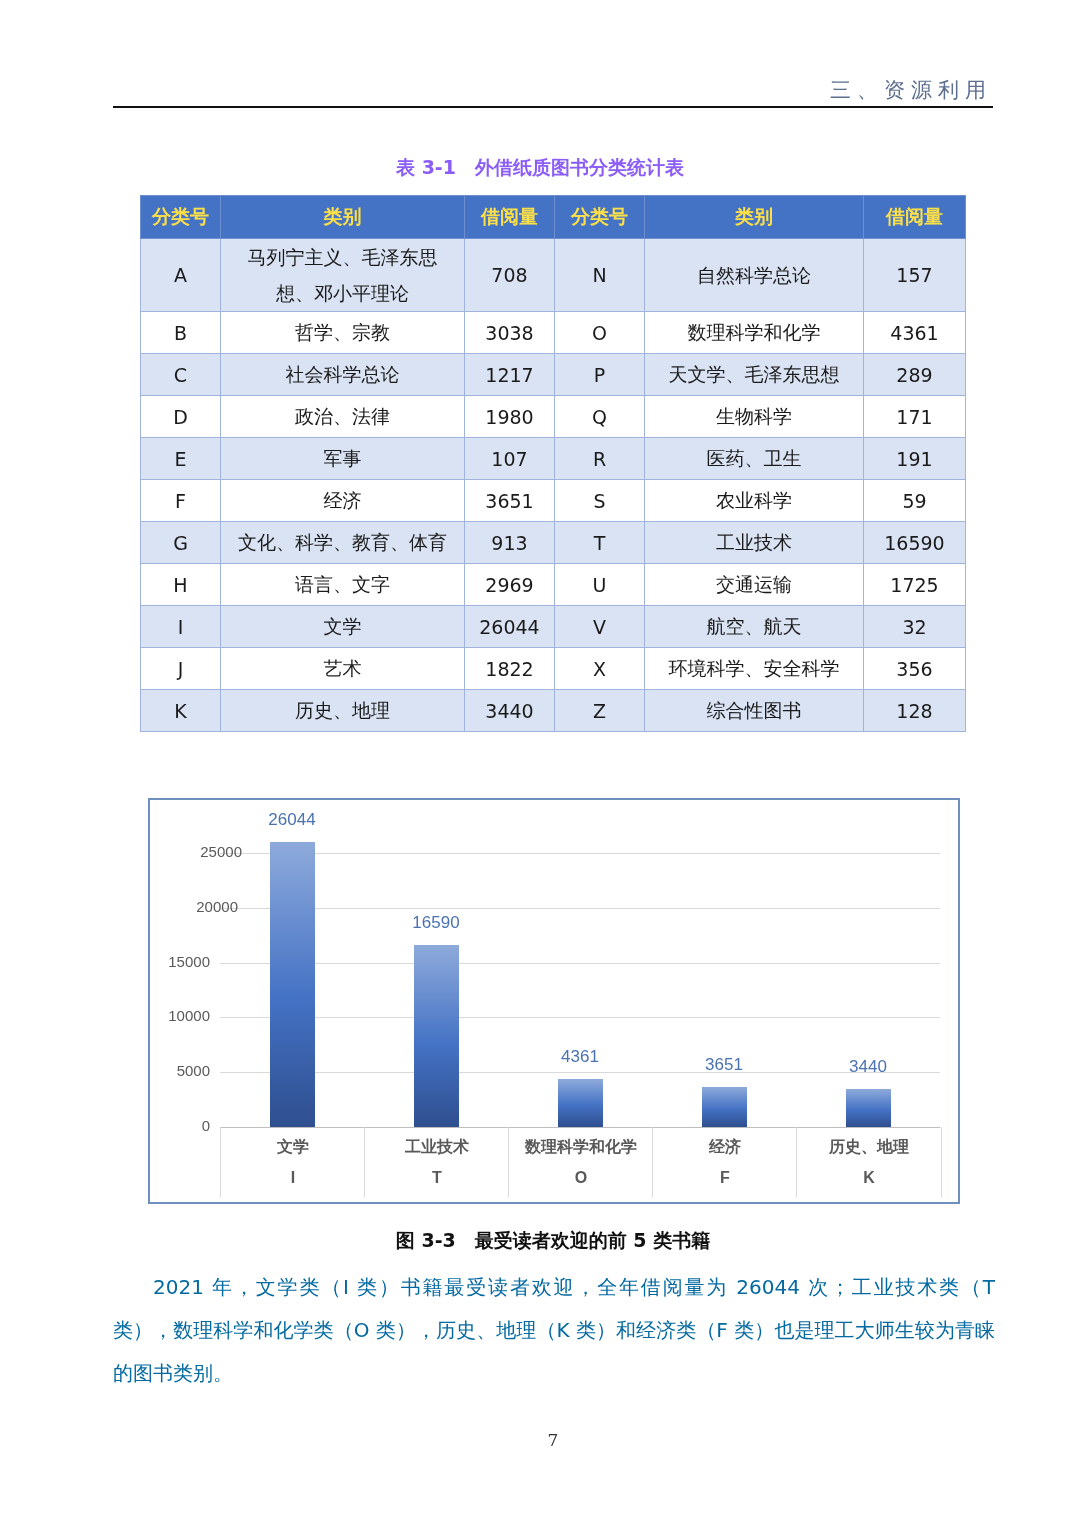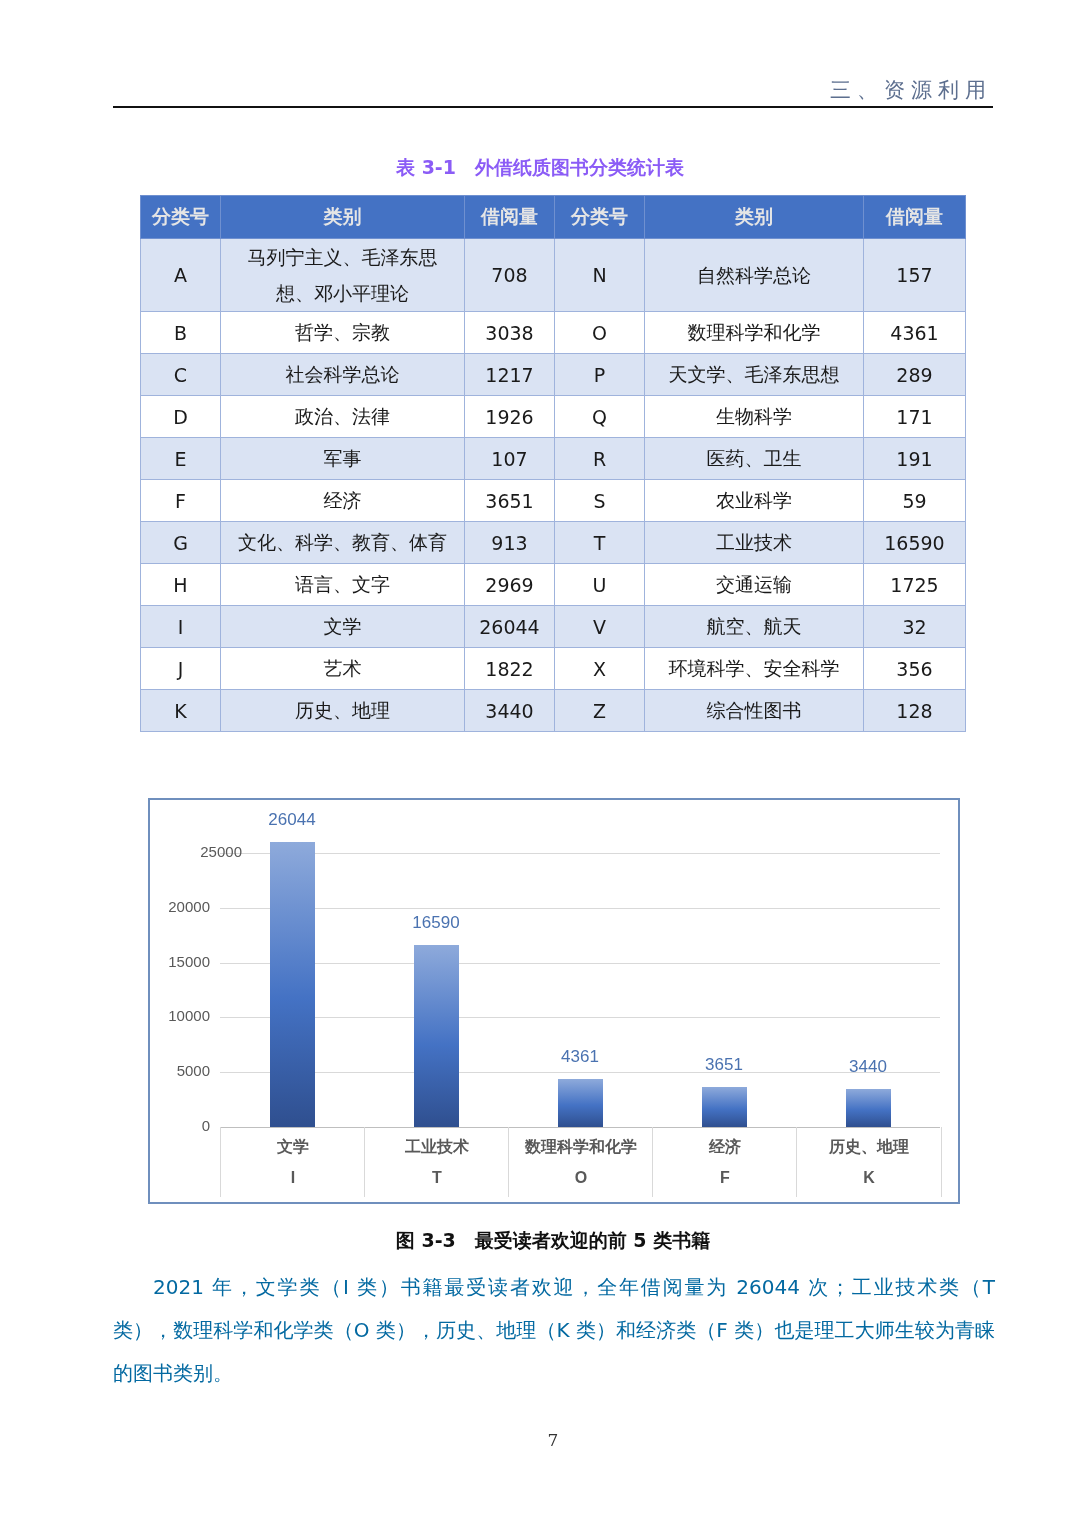--- a/index.html
+++ b/index.html
@@ -8,21 +8,21 @@
 
   .running-header { position: absolute; right: 88px; top: 76px; font-family: "DejaVu Serif", "Liberation Serif", serif;
                     font-size: 21px; color: #5d6f8f; letter-spacing: 6px; }
   .header-rule { position: absolute; left: 113px; top: 106px; width: 880px; height: 2px; background: #111; }
 
   .table-title { position: absolute; left: 0; width: 1080px; top: 155px; text-align: center;
                  font-size: 19px; font-weight: bold; color: #8b5cf6; }
 
   table.stats { position: absolute; left: 140px; top: 195px; border-collapse: collapse; table-layout: fixed; }
   table.stats th, table.stats td { border: 1px solid #9fb3dc; text-align: center; vertical-align: middle; padding: 0; }
-  table.stats th { background: #4472c4; color: #e5e5e5; font-weight: bold; font-size: 19px; height: 42px; border-color: #6f90d0; margin-top: 48px; }
+  table.stats th { background: #4472c4; color: #fde047; font-weight: bold; font-size: 19px; height: 42px; border-color: #6f90d0; margin-top: 48px; }
   table.stats td { font-size: 19px; color: #1a1a1a; height: 41px; }
   table.stats tr.tall td { height: 72px; line-height: 36px; }
   table.stats tr.band td { background: #dae3f3; }
   table.stats tr.plain td { background: #ffffff; }
 
   .chart-box { position: absolute; left: 148px; top: 798px; width: 808px; height: 402px; border: 2px solid #6f8fbd; background: #fff; }
   .plot { position: absolute; left: 70px; top: 0; width: 720px; height: 400px; }
   .gridline { position: absolute; left: 0; width: 720px; height: 1px; background: #d9d9d9; }
   .ytick { position: absolute; width: 60px; text-align: right; font-size: 15px; color: #595959; font-family: "Liberation Sans", sans-serif; }
   .bar { position: absolute; width: 45px;
@@ -89,21 +89,21 @@
         <td>C</td>
         <td>社会科学总论</td>
         <td>1217</td>
         <td>P</td>
         <td>天文学、毛泽东思想</td>
         <td>289</td>
       </tr>
       <tr class="plain">
         <td>D</td>
         <td>政治、法律</td>
-        <td>1926</td>
+        <td>1980</td>
         <td>Q</td>
         <td>生物科学</td>
         <td>171</td>
       </tr>
       <tr class="band">
         <td>E</td>
         <td>军事</td>
         <td>107</td>
         <td>R</td>
         <td>医药、卫生</td>
@@ -163,21 +163,21 @@
 <div class="chart-box">
   <div class="plot" id="plot">
       <div class="ytick" style="left: -70px; top: 317px;">0</div>
       <div class="gridline" style="top: 272.2px;"></div>
       <div class="ytick" style="left: -70px; top: 262.2px;">5000</div>
       <div class="gridline" style="top: 217.4px;"></div>
       <div class="ytick" style="left: -70px; top: 207.4px;">10000</div>
       <div class="gridline" style="top: 162.6px;"></div>
       <div class="ytick" style="left: -70px; top: 152.6px;">15000</div>
       <div class="gridline" style="top: 107.8px;"></div>
-      <div class="ytick" style="left: -70px; top: 97.8px;">20000</div>
+      <div class="ytick" style="left: -70px; top: 97.8px; padding-left: 28px;">20000</div>
       <div class="gridline" style="top: 53px;"></div>
       <div class="ytick" style="left: -70px; top: 43px; padding-left: 32px;">25000</div>
       <div class="axis-base" style="top: 327px;"></div>
       <div class="bar" style="left: 49.5px; top: 41.5578px; height: 285.442px;"></div>
       <div class="bar-label" style="left: 12px; top: 9.55776px;">26044</div>
       <div class="cat-cell" style="left: 0px; top: 327px;">
         <span class="cat-name">文学</span>
         <span class="cat-code">I</span>
       </div>
       <div class="bar" style="left: 193.5px; top: 145.174px; height: 181.826px;"></div>

